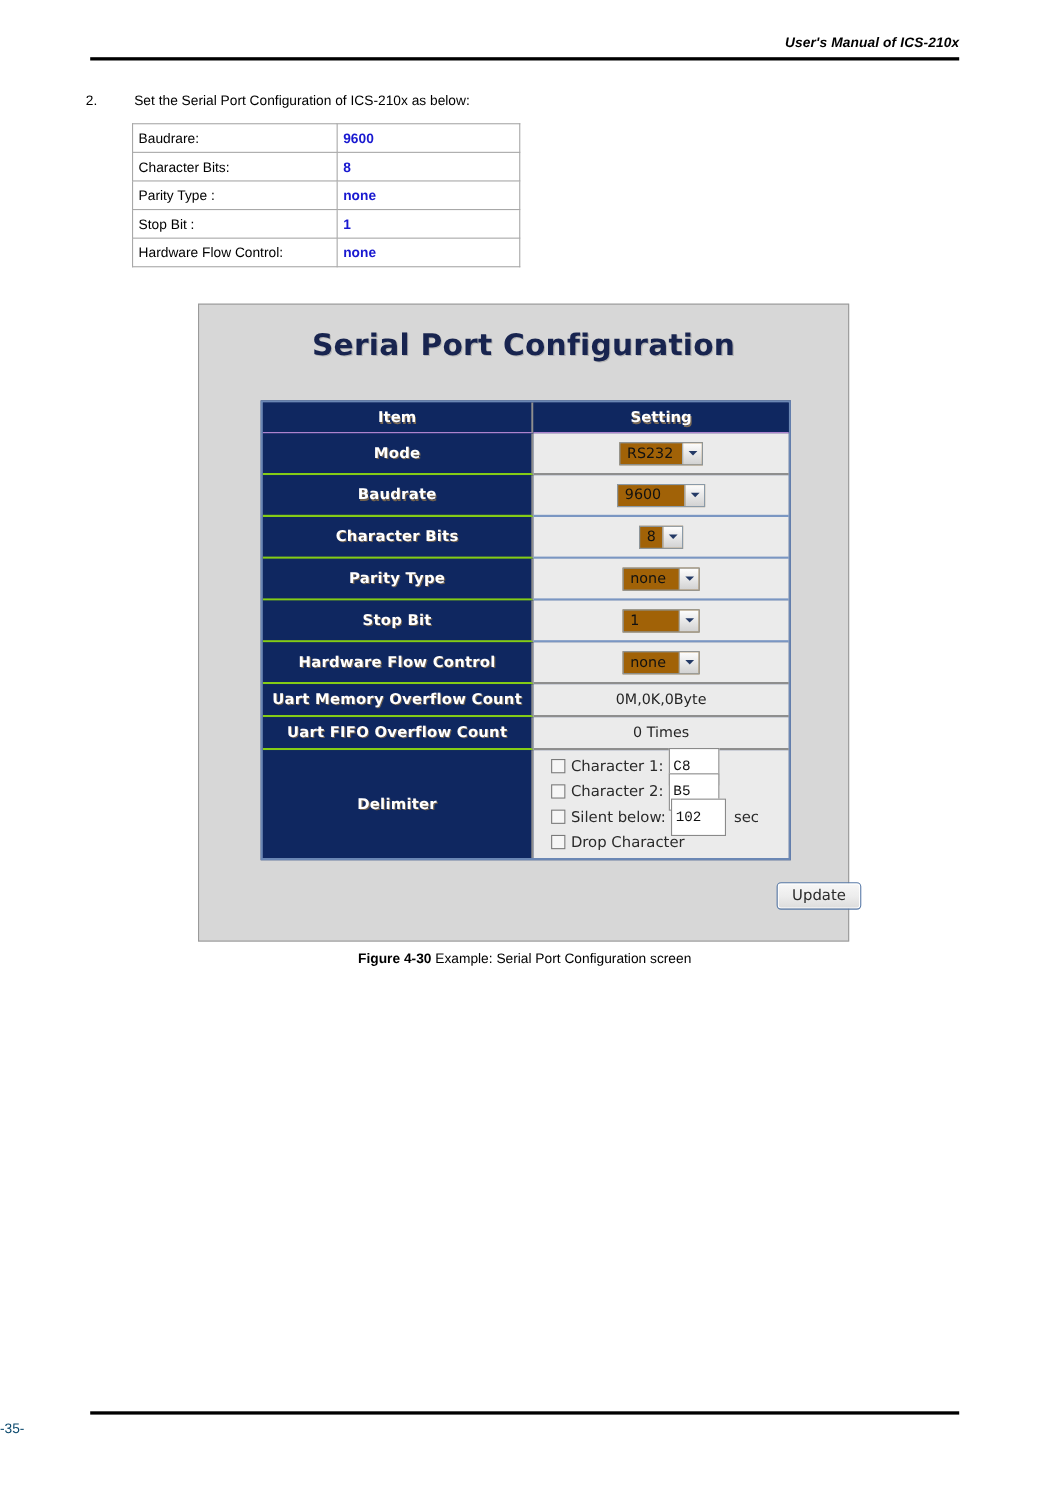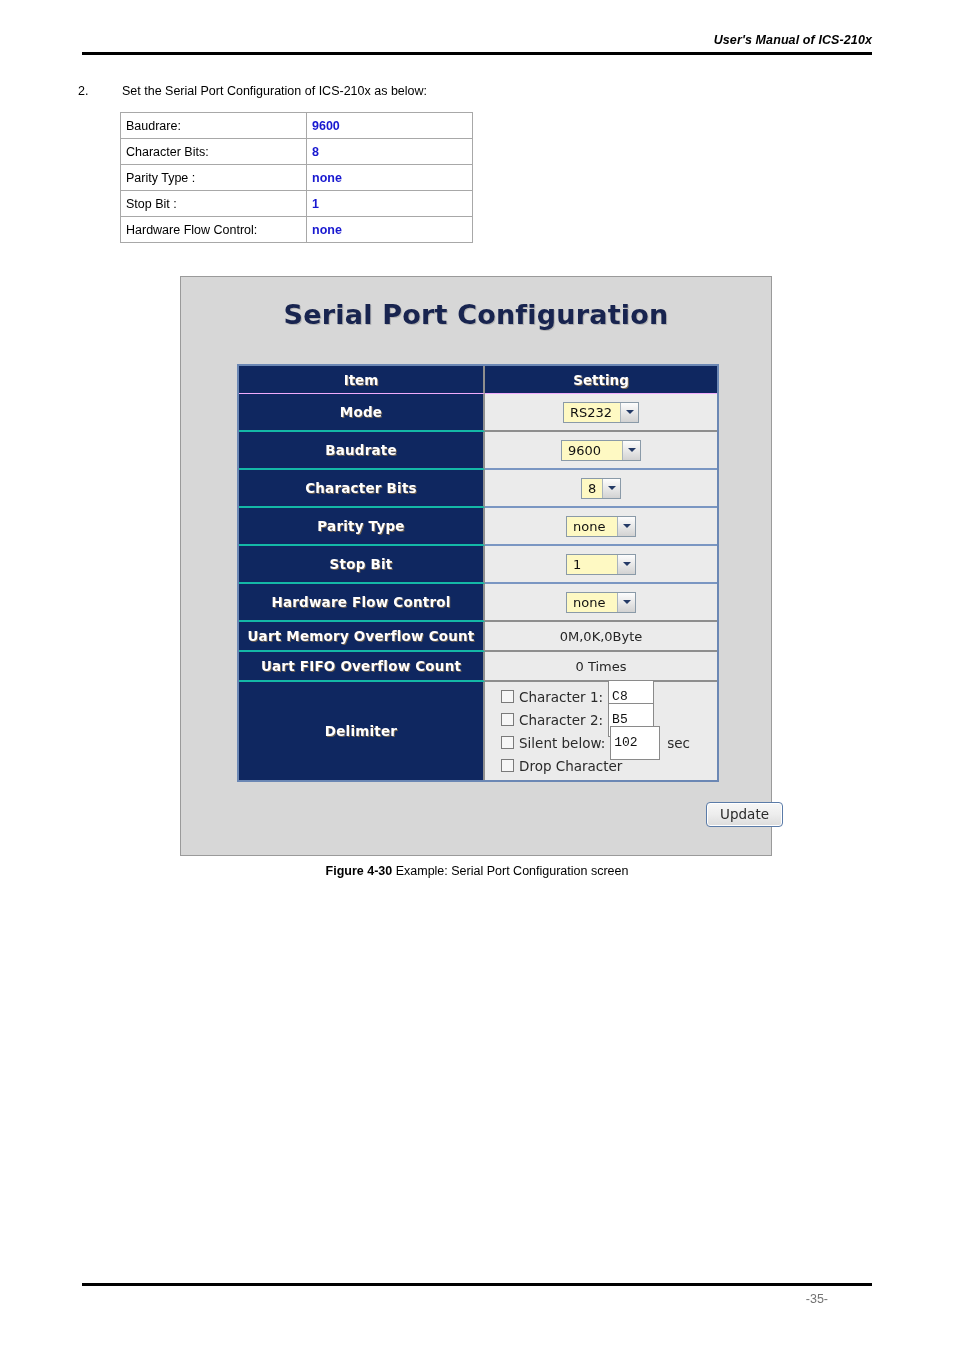--- a/index.html
+++ b/index.html
@@ -100,21 +100,21 @@
   .cfg th.th-item{width:244px;border-right:2px solid #8e8e8e;}
   .cfg td.item{
     background:#0f2760;
     color:#ffffff;
     font-weight:bold;
     text-align:center;
     font-family:"DejaVu Sans", sans-serif;
     text-shadow:1px 1px 0 #6e5f4e;
     height:36px;
     border-right:2px solid #8e8e8e;
-    border-bottom:2px solid #14b8a6;
+    border-bottom:2px solid #84cc16;
     letter-spacing:.2px;
   }
   .cfg td.setting{
     background:#ebebeb;
     text-align:center;
     color:#252525;
     height:36px;
     border-bottom:2px solid #7a96c2;
     font-family:"DejaVu Sans", sans-serif;
     font-size:13px;
@@ -125,21 +125,21 @@
   .cfg td.item.tall{height:98px;}
   .cfg td.setting.delim{
     height:98px;text-align:left;padding-left:16px;
     border-bottom:none;
   }
 
   
   .sel{
     display:inline-flex;align-items:stretch;
     border:1px solid #8a9aa8;
-    background:#fef9c3;
+    background:#a16207;
     height:21px;
     box-sizing:border-box;
     vertical-align:middle;
   }
   .sel .sel-val{
     display:flex;align-items:center;
     padding:0 5px 0 6px;
     font-size:13px;color:#111;
     font-family:"DejaVu Sans", sans-serif;
     white-space:nowrap;
@@ -220,21 +220,21 @@
     text-align:center;font-size:12.5px;color:#000;
   }
   .caption b{font-weight:bold;}
 
   
   .footer-rule{
     position:absolute;left:82px;top:1283px;width:790px;height:3px;background:#000;
   }
   .footer-num{
     position:absolute;left:0;top:1292px;width:828px;
-    text-align:right;font-size:12.5px;color:#737373;
+    text-align:left;font-size:12.5px;color:#0c4a6e;
   }
 </style>
 </head>
 <body>
 
 <div class="page-header">
   <span class="hdr-text">User's Manual of ICS-210x</span>
 </div>
 <div class="header-rule"></div>
 

